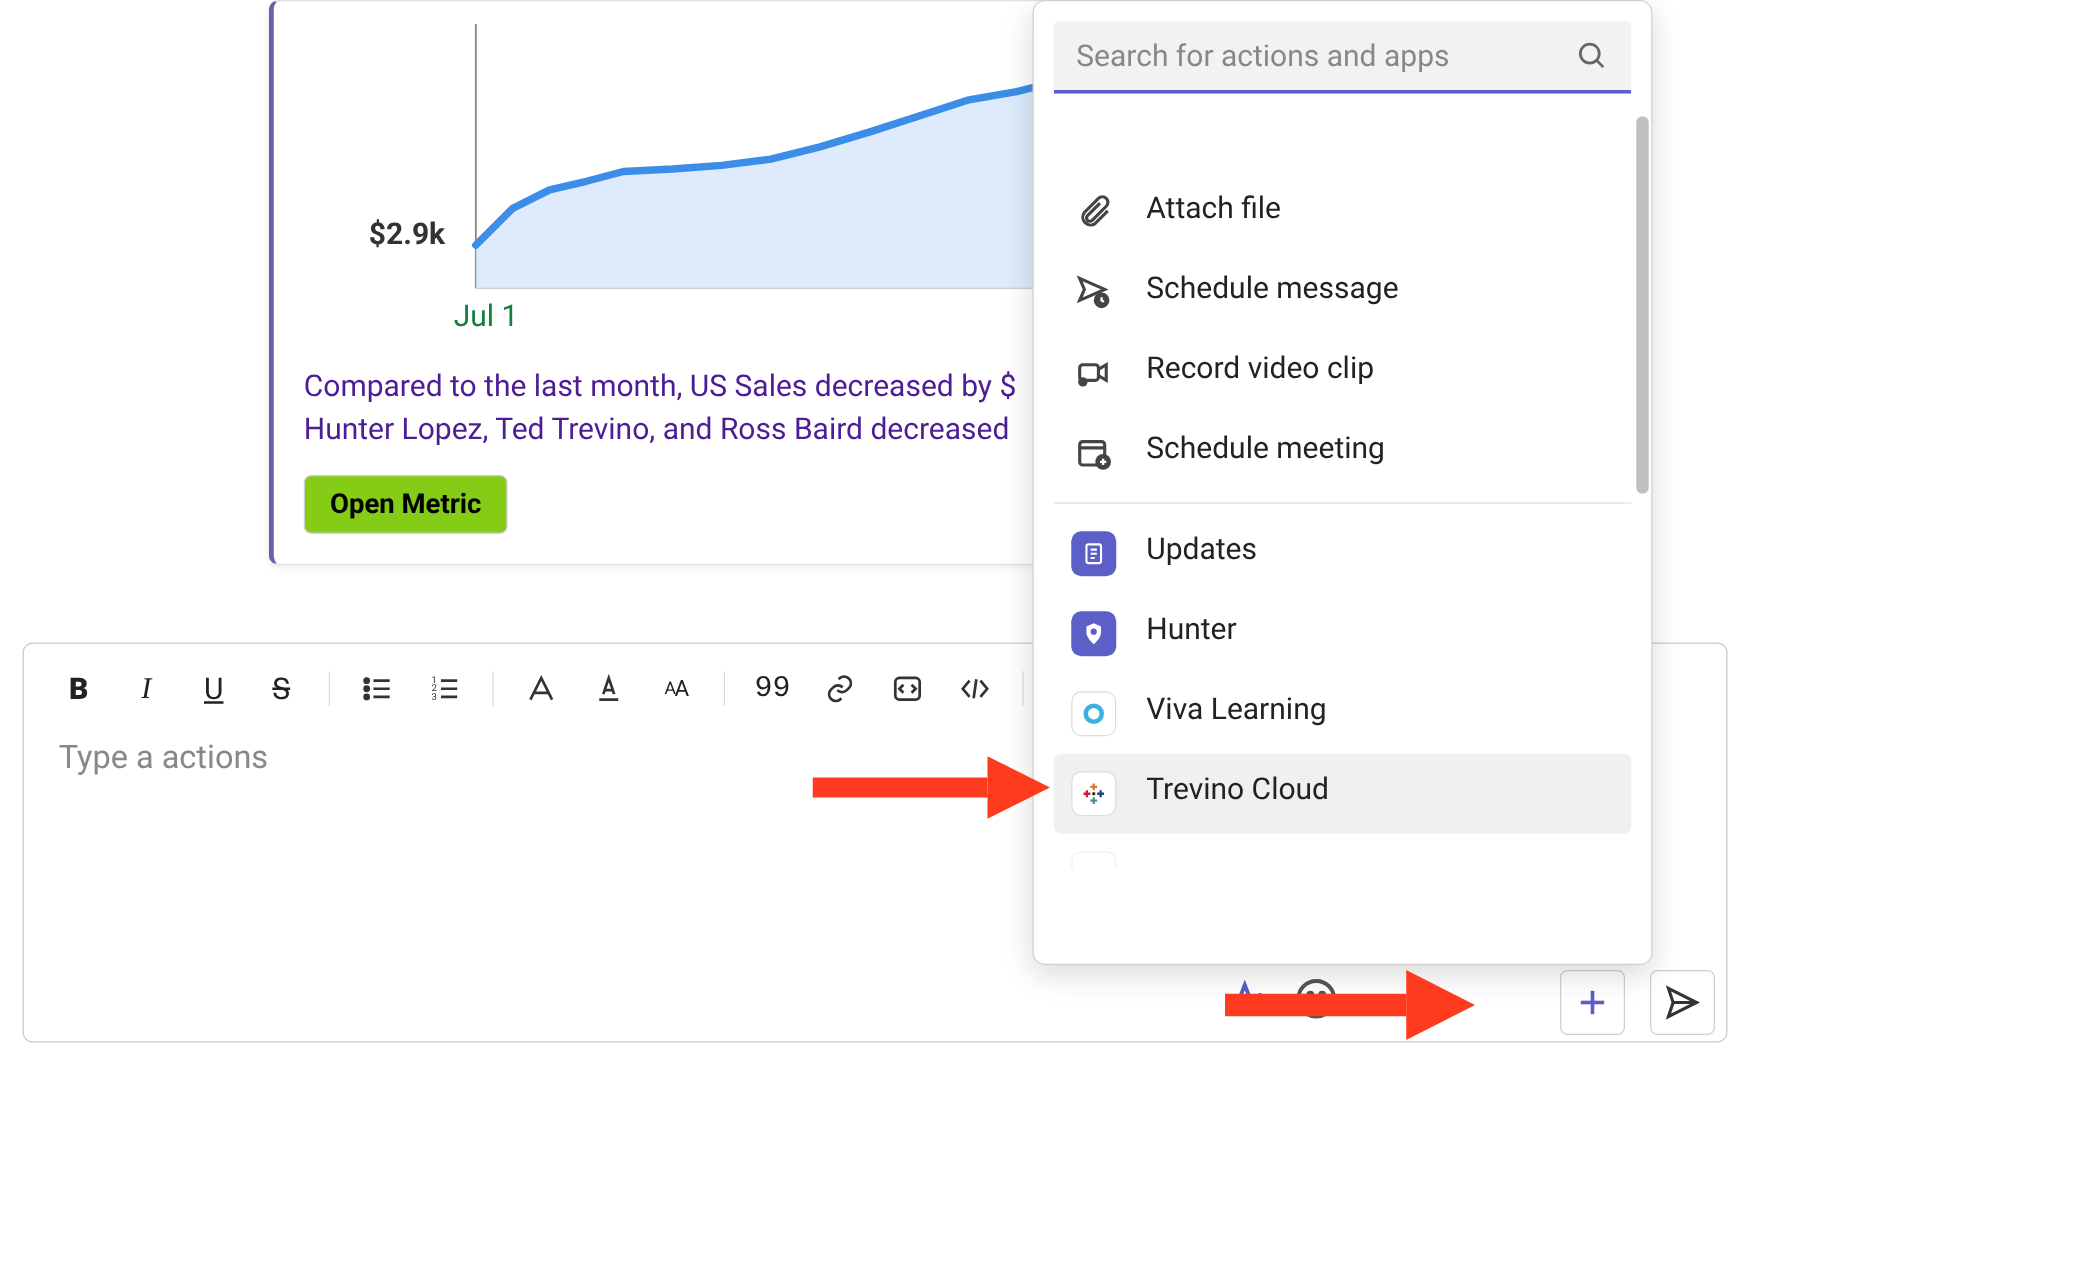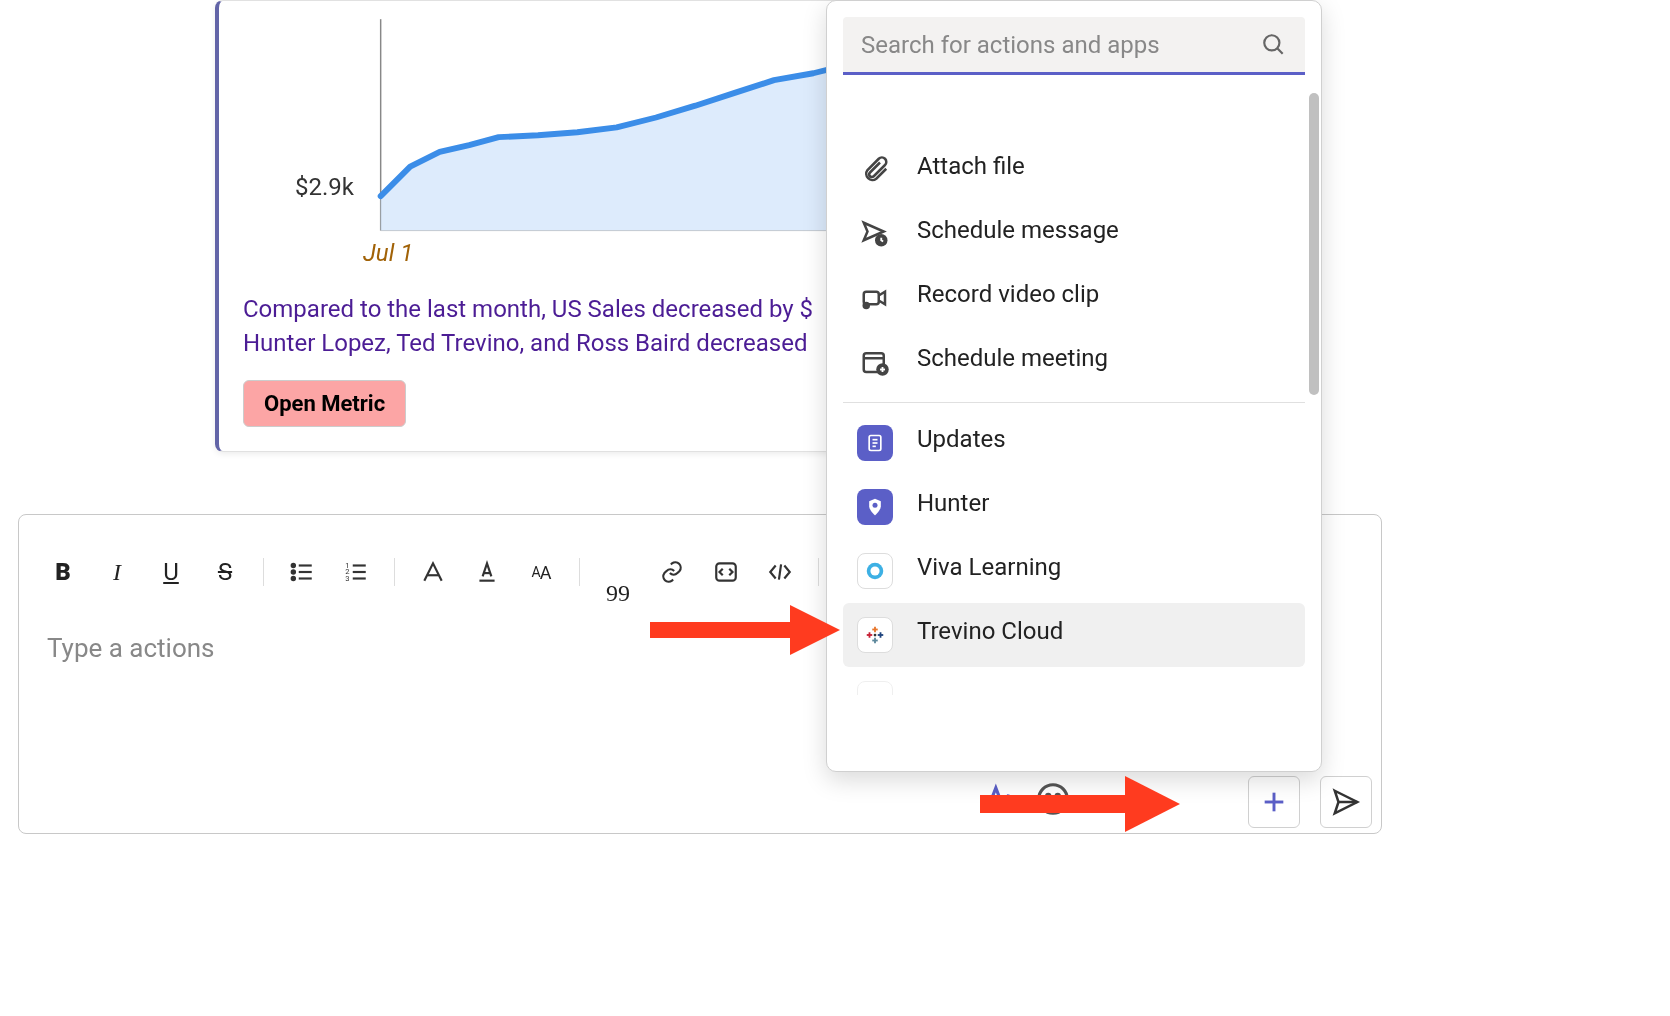--- a/index.html
+++ b/index.html
@@ -35,57 +35,56 @@
     }
     .chart-svg {
       width: 100%;
       height: 100%;
     }
     .chart-label-start {
       position: absolute;
       left: 52px;
       top: 156px;
       font-size: 24px;
-      font-weight: 400;
+      font-weight: 700;
       color: #333;
       text-align: center;
     }
     .chart-label-end {
       position: absolute;
       right: -10px;
       top: 15px;
       font-size: 28px;
       font-weight: 700;
       color: #111;
     }
     .chart-xlabel-start {
       position: absolute;
       left: 120px;
       top: 222px;
       font-size: 24px;
-      color: #a16207;
-      font-style: italic;
+      color: #15803d;
     }
     .chart-xlabel-end {
       position: absolute;
       right: 50px;
       top: 222px;
       font-size: 24px;
       font-weight: 700;
       color: #333;
     }
     .card-text {
       font-size: 24px;
       color: #4c1d95;
       line-height: 1.4;
       margin-bottom: 20px;
       margin-top: 12px;
     }
     .open-metric-btn {
-      background: #fca5a5;
+      background: #84cc16;
       border: 1px solid #ccc;
       border-radius: 6px;
       padding: 10px 20px;
       font-size: 22px;
       font-weight: 700;
       cursor: pointer;
     }
     
     .compose {
       position: absolute;
@@ -359,21 +358,21 @@
     </div>
     <div class="tb-icon">
       <svg width="26" height="26" viewBox="0 0 24 24" fill="none" stroke="#333" stroke-width="2">
           <path d="M8 16 L12 4 L16 16"></path>
           <line x1="9" y1="13" x2="15" y2="13"></line>
           <line x1="5" y1="20" x2="19" y2="20"></line>
         </svg>
     </div>
     <div class="tb-icon" style="font-size:18px;letter-spacing:-1px;"><span style="font-size:14px;">A</span>A</div>
     <div class="sep"></div>
-    <div class="tb-icon" style="font-family:Liberation Serif, serif;margin-top:42px;">99</div>
+    <div class="tb-icon" style="font-family:Liberation Mono, monospace;">99</div>
     <div class="tb-icon">
       <svg width="26" height="26" viewBox="0 0 24 24" fill="none" stroke="#333" stroke-width="2">
           <path d="M10 13a5 5 0 0 0 7 0l2-2a5 5 0 0 0-7-7l-1 1"></path>
           <path d="M14 11a5 5 0 0 0-7 0l-2 2a5 5 0 0 0 7 7l1-1"></path>
         </svg>
     </div>
     <div class="tb-icon">
       <svg width="26" height="26" viewBox="0 0 24 24" fill="none" stroke="#333" stroke-width="2">
           <rect x="3" y="4" width="18" height="16" rx="3"></rect>
           <polyline points="9 9 6 12 9 15"></polyline>

